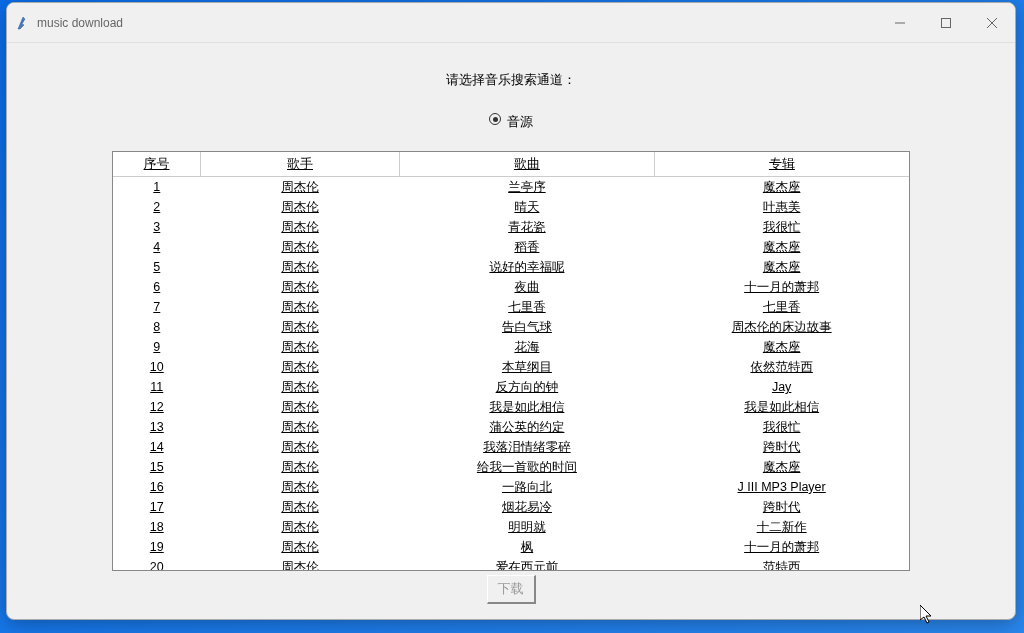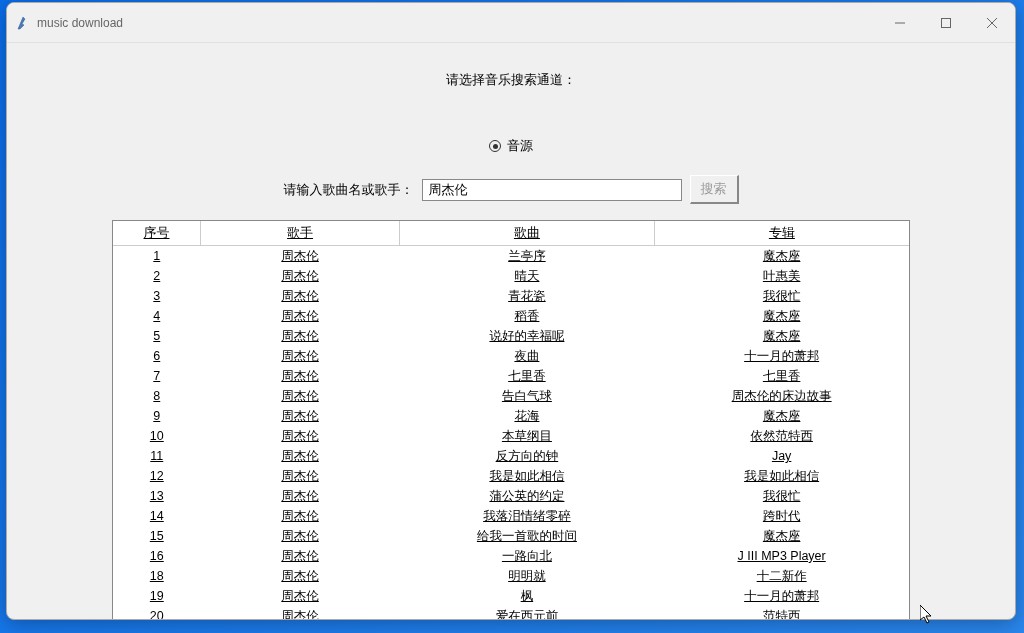--- a/index.html
+++ b/index.html
@@ -77,23 +77,22 @@
       gap: 24px;
       flex-direction: column;
     }
     
     .label-text {
       color: #000;
     }
     
     .radio-wrap {
       display: flex;
-      align-items: center;
+      align-items: flex-start;
       gap: 6px;
-      margin-top: 24px;
     }
     
     .radio-dot {
       width: 12px;
       height: 12px;
       border: 1px solid #333;
       border-radius: 50%;
       display: inline-flex;
       align-items: center;
       justify-content: center;
@@ -224,25 +223,20 @@
   <div class="content">
 
     <div class="row-channel">
       <span class="label-text">请选择音乐搜索通道：</span>
       <div class="radio-wrap">
         <span class="radio-dot selected"></span>
         <span>音源</span>
       </div>
     </div>
 
-    <div class="row-search">
-      <span class="label-text">请输入歌曲名或歌手：</span>
-      <input type="text" class="search-input" value="周杰伦" style="">
-      <button class="btn">搜索</button>
-    </div>
 
     <div class="table-wrap">
       <table class="table">
         <thead>
           <tr>
             <th class="col-seq">序号</th>
             <th class="col-singer">歌手</th>
             <th class="col-song">歌曲</th>
             <th class="col-album">专辑</th>
           </tr>
@@ -338,20 +332,26 @@
               <td>给我一首歌的时间</td>
               <td>魔杰座</td>
             </tr>
             <tr>
               <td>16</td>
               <td>周杰伦</td>
               <td>一路向北</td>
               <td>J III MP3 Player</td>
             </tr>
             <tr>
+              <td>17</td>
+              <td>周杰伦</td>
+              <td>烟花易冷</td>
+              <td>跨时代</td>
+            </tr>
+            <tr>
               <td>18</td>
               <td>周杰伦</td>
               <td>明明就</td>
               <td>十二新作</td>
             </tr>
             <tr>
               <td>19</td>
               <td>周杰伦</td>
               <td>枫</td>
               <td>十一月的萧邦</td>

